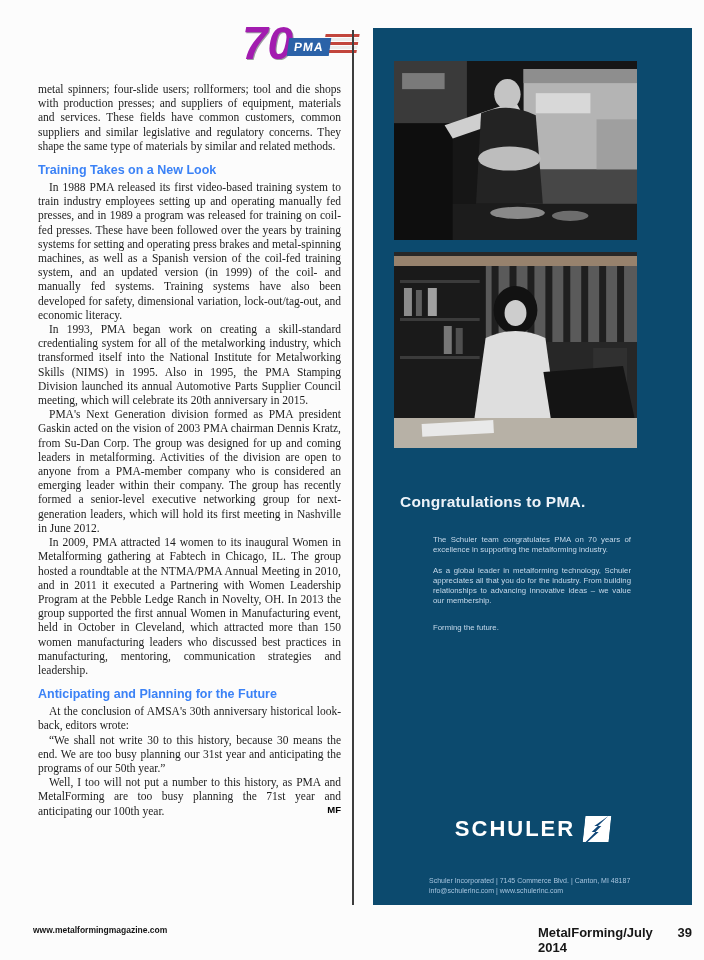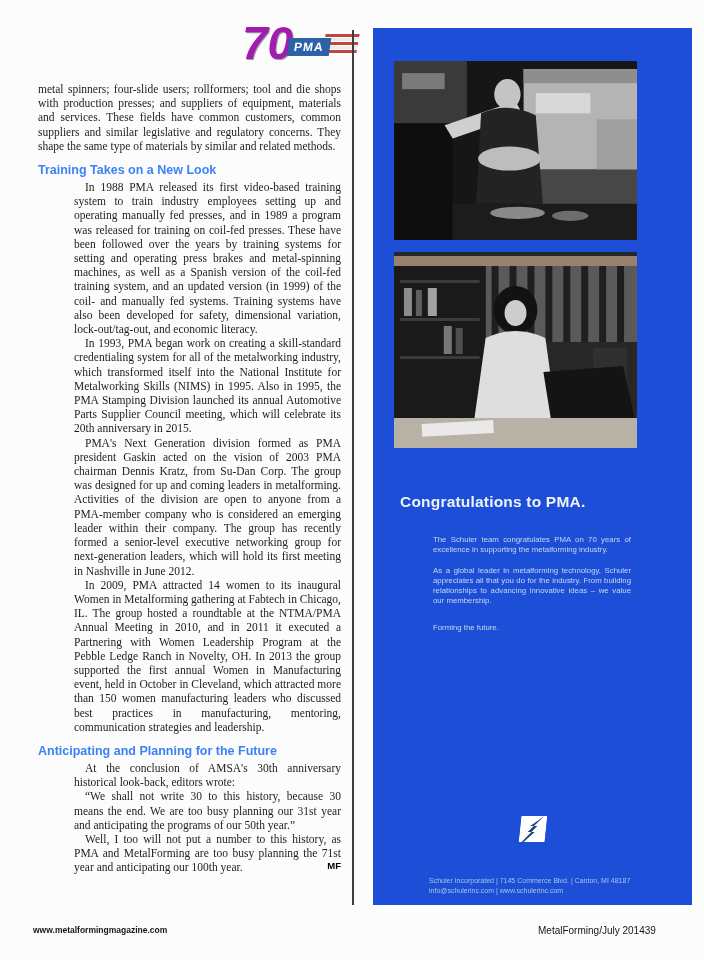--- a/index.html
+++ b/index.html
@@ -14,32 +14,32 @@
   .logo-flag{position:absolute;right:0;top:12px;width:34px;height:19px;transform:skewX(-10deg);}
   .logo-flag i{display:block;height:3px;margin-bottom:1px;background:#c2453c;}
   .logo-flag i:nth-child(even){background:#ececec;}
   .logo-pma{position:absolute;left:46px;top:16px;background:#2b62a8;color:#fff;
             font-family:"Liberation Sans",sans-serif;font-weight:bold;font-size:12px;
             padding:2px 6px;transform:skewX(-8deg);letter-spacing:1px;}
 
   
   .article{position:absolute;left:38px;top:82px;width:303px;}
   .article p{margin:0;font-size:11.5px;line-height:14.2px;text-align:justify;}
-  .article p.ind{text-indent:11px;margin-left:36px;}
+  .article p.ind{text-indent:11px;}
   .article h2{margin:10px 0 3px 0;font-family:"Liberation Sans",sans-serif;
               font-weight:bold;font-size:12.5px;color:#3b82f6;}
   .article p.last{position:relative;}
   .endmark{position:absolute;right:0;bottom:1px;font-family:"Liberation Sans",sans-serif;
            font-weight:bold;font-size:9.5px;color:#000;}
 
   
   .divider{position:absolute;left:352px;top:30px;width:1.5px;height:875px;background:#3d3d3d;}
 
   
-  .ad{position:absolute;left:373px;top:28px;width:319px;height:877px;background:#1d4ed8;}
+  .ad{position:absolute;left:373px;top:28px;width:319px;height:877px;background:#0c4a6e;}
   .photo{position:absolute;left:21px;width:243px;overflow:hidden;}
   .photo svg{display:block;width:100%;height:100%;}
   .photo1{top:33px;height:179px;}
   .photo2{top:224px;height:196px;}
   .headline{position:absolute;left:27px;top:461px;font-family:"Liberation Sans",sans-serif;
             font-weight:bold;font-size:15.5px;line-height:26px;color:#edf3f9;letter-spacing:.2px;}
   .adbody{position:absolute;left:60px;top:507px;width:198px;
           font-family:"Liberation Sans",sans-serif;font-size:7.8px;line-height:10.3px;
           color:#c6d9ea;text-align:justify;}
   .adbody p{margin:0 0 10px 0;}
@@ -51,21 +51,21 @@
   .brand-mark{display:inline-block;width:26px;height:26px;transform:skewX(-6deg);}
   .brand-mark svg{display:block;width:100%;height:100%;}
   .contact{position:absolute;left:56px;top:848px;font-family:"Liberation Sans",sans-serif;
            font-size:7px;line-height:9.8px;color:#a6c4de;}
 
   
   .footer-left{position:absolute;left:33px;top:925px;font-family:"Liberation Sans",sans-serif;
                font-weight:bold;font-size:8.5px;color:#161616;}
   .footer-right{position:absolute;left:538px;top:925px;width:154px;display:flex;
                 justify-content:flex-start;font-family:"Liberation Sans",sans-serif;
-                font-weight:normal;font-size:10px;color:#161616;}
+                font-weight:bold;font-size:13px;color:#161616;}
 </style>
 </head>
 <body>
 
 <div class="page">
 
   <div class="pma-logo">
     <span class="logo-70">70</span>
     <span class="logo-flag">
       <i></i>
@@ -156,20 +156,21 @@
       <div>Congratulations to PMA.</div>
     </div>
 
     <div class="adbody">
       <p>The Schuler team congratulates PMA on 70 years of excellence in supporting the metalforming industry.</p>
       <p>As a global leader in metalforming technology, Schuler appreciates all that you do for the industry. From building relationships to advancing innovative ideas – we value our membership.</p>
       <p class="tagline">Forming the future.</p>
     </div>
 
     <div class="brand">
+      <span class="brand-text">SCHULER</span>
       <span class="brand-mark">
         <svg viewBox="0 0 26 26">
           <rect width="26" height="26" fill="#ffffff"></rect>
           <polygon points="3,26 17,10 10,10 23,0 8,16 15,16 5,26" fill="#104678"></polygon>
         </svg>
       </span>
     </div>
 
     <div class="contact">
       <div>Schuler Incorporated | 7145 Commerce Blvd. | Canton, MI 48187</div>

